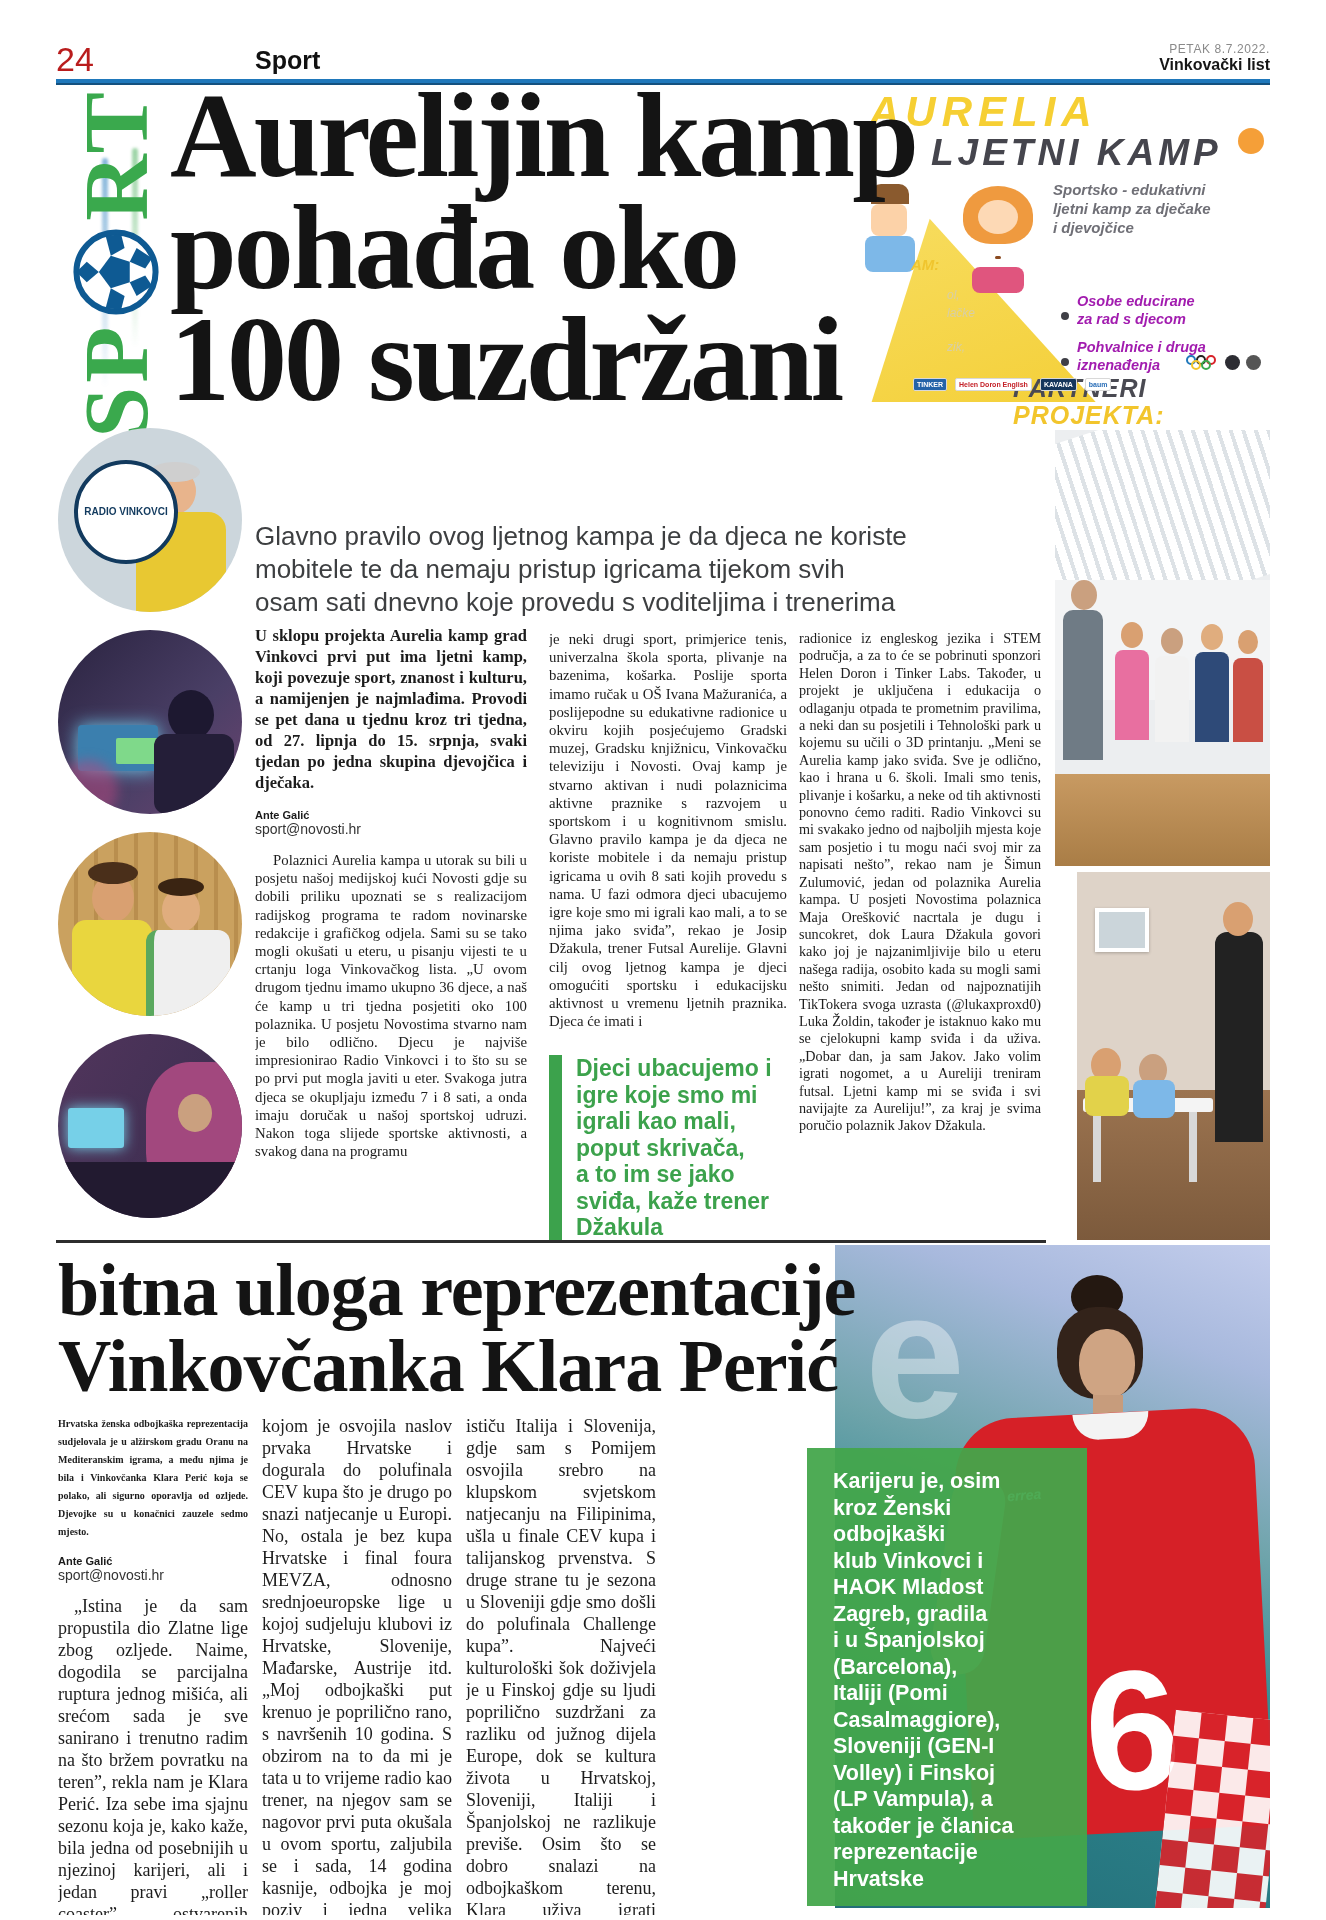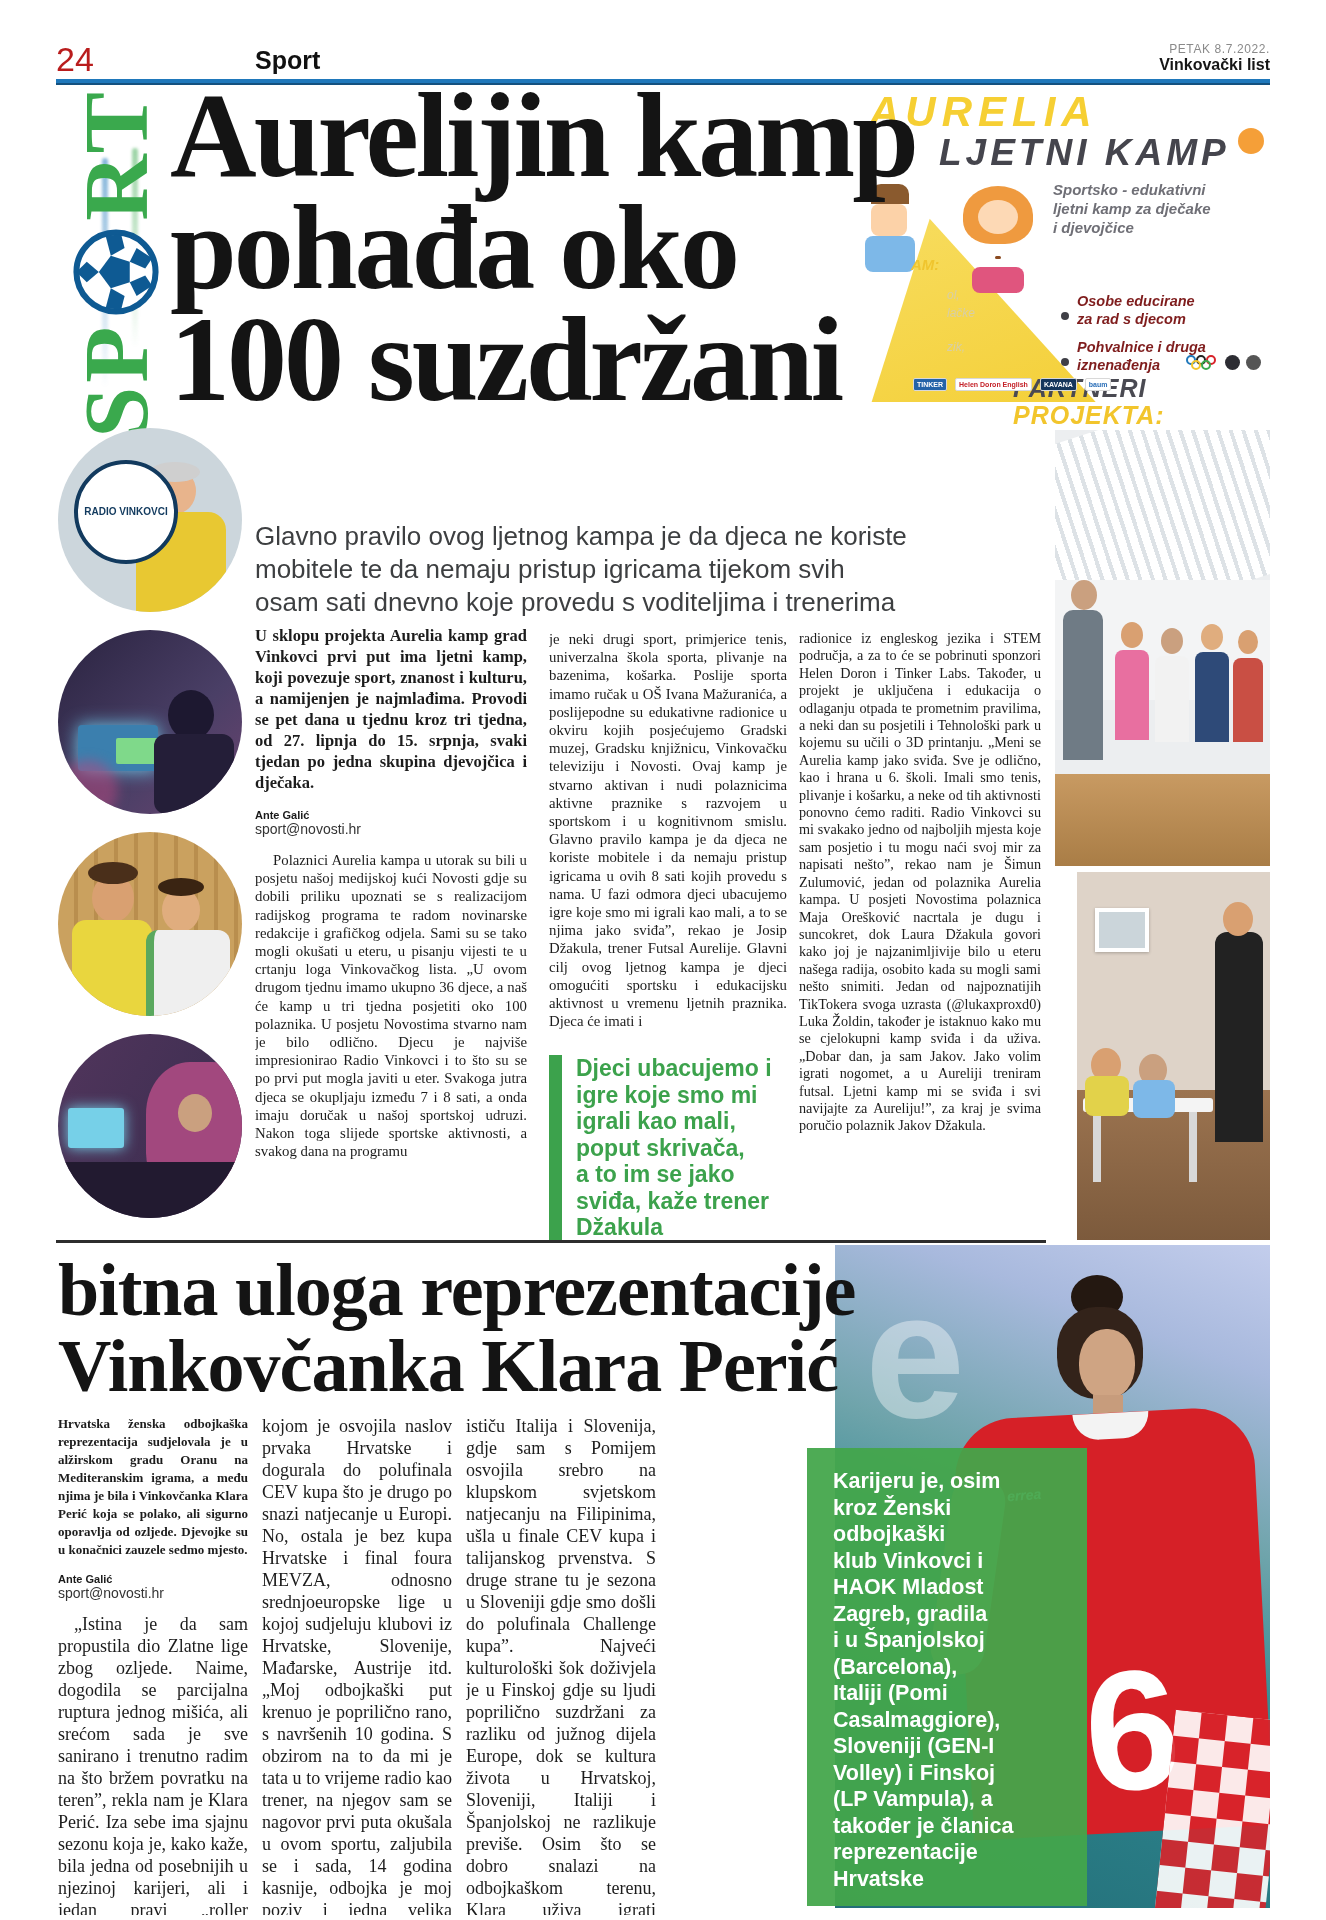--- a/index.html
+++ b/index.html
@@ -21,34 +21,34 @@
              transform:rotate(-90deg) translateX(-350px);width:360px;height:120px;}
   .streak{border-radius:3px;filter:blur(1.5px);}
   
   .h1line{font-weight:700;font-size:120px;line-height:112px;letter-spacing:-3px;color:#141414;white-space:nowrap;}
   .h2line{font-weight:700;font-size:74px;line-height:76px;letter-spacing:-1px;color:#141414;white-space:nowrap;}
   .lead{font-size:26px;line-height:33px;font-weight:500;color:#3d3f41;}
   
   .intro1{font-weight:700;font-size:16.5px;line-height:21px;}
   .body1{font-size:14.8px;line-height:18.2px;}
   .body1s{font-size:14.2px;line-height:17.4px;}
-  .intro2{font-weight:700;font-size:13px;line-height:18px;}
+  .intro2{font-weight:700;font-size:10px;line-height:18px;}
   .body2{font-size:18px;line-height:22px;}
   .author-name{font-family:"Liberation Sans",sans-serif;font-weight:700;font-size:11px;color:#1a1a1a;}
   .author-mail{font-family:"Liberation Sans",sans-serif;font-size:14px;color:#333;}
   .pullquote{font-family:"Liberation Sans",sans-serif;font-weight:700;font-size:23px;line-height:26.5px;color:#3ca24c;}
   .quotebar{background:#3ca24c;width:13px;}
   .greenbox{background:rgba(67,166,74,.94);color:#fff;font-family:"Liberation Sans",sans-serif;
             font-weight:700;font-size:21.5px;line-height:26.5px;}
   .rule{background:#2d2d2d;height:3px;}
   
   .promo-brand1{font-style:italic;font-weight:900;font-size:42px;letter-spacing:6px;color:#f6cf33;font-family:"Liberation Sans",sans-serif;}
   .promo-brand2{font-style:italic;font-weight:900;font-size:37px;letter-spacing:4px;color:#45454d;font-family:"Liberation Sans",sans-serif;}
   .promo-sub{font-style:italic;font-weight:600;font-size:15px;line-height:19px;color:#6f6f76;font-family:"Liberation Sans",sans-serif;}
-  .promo-bullet{font-style:italic;font-weight:600;font-size:14.5px;line-height:18px;color:#7f1d1d;font-family:"Liberation Sans",sans-serif;}
+  .promo-bullet{font-style:italic;font-weight:600;font-size:14.5px;line-height:18px;color:#a21caf;font-family:"Liberation Sans",sans-serif;}
   .promo-part1{font-style:italic;font-weight:900;font-size:25px;color:#4a4a52;font-family:"Liberation Sans",sans-serif;letter-spacing:1px;}
   .promo-part2{font-style:italic;font-weight:900;font-size:25px;color:#f2c52c;font-family:"Liberation Sans",sans-serif;letter-spacing:1px;}
   .frag{font-style:italic;font-family:"Liberation Sans",sans-serif;color:#d8cfa5;font-size:12px;}
   .dot{display:inline-block;width:8px;height:8px;border-radius:50%;background:#3f3f46;margin-right:8px;vertical-align:4px;}
   .circle{border-radius:50%;overflow:hidden;}
   .chip{font-family:"Liberation Sans",sans-serif;font-size:7px;font-weight:700;display:inline-block;
         padding:2px 3px;margin-right:4px;border:1px solid #d8d8d8;border-radius:2px;color:#fff;vertical-align:top;}
   .checker{background:repeating-conic-gradient(#d8232a 0% 25%, #ffffff 0% 50%);background-size:52px 52px;}
 </style>
 </head>
@@ -79,21 +79,21 @@
         <polygon points="38,66 46,84 34,92 22,74" fill="#0e5a93"></polygon>
       </svg>
       <span>RT</span>
     </div>
   </div>
 
   <div class="abs" style="left:855px;top:88px;width:415px;height:327px;background:#fff;">
     <div class="abs" style="inset:0;clip-path:polygon(18% 40%,58% 96%,4% 96%);background:linear-gradient(160deg,#f9e372,#f3cc2e);z-index:1;"></div>
     <div class="abs" style="right:6px;top:40px;width:26px;height:26px;border-radius:50%;background:#f59f38;z-index:2;"></div>
     <div class="abs promo-brand1" style="left:14px;top:0px;z-index:2;">AURELIA</div>
-    <div class="abs promo-brand2" style="left:84px;top:44px;z-index:2;">LJETNI KAMP</div>
+    <div class="abs promo-brand2" style="left:76px;top:44px;z-index:2;">LJETNI KAMP</div>
     <div class="abs promo-sub pre" style="left:198px;top:92px;z-index:2;">Sportsko - edukativni
 ljetni kamp za dječake
 i djevojčice</div>
 
     <div class="abs" style="left:16px;top:96px;z-index:2;">
       <div style="width:38px;height:20px;background:#8a5a2e;border-radius:10px 10px 0 0;"></div>
       <div style="width:36px;height:32px;background:#fcd2a8;border-radius:8px;"></div>
       <div style="width:50px;height:36px;background:#7db8e8;border-radius:8px;margin-left:-6px;"></div>
     </div>
     <div class="abs" style="left:108px;top:98px;z-index:2;">

